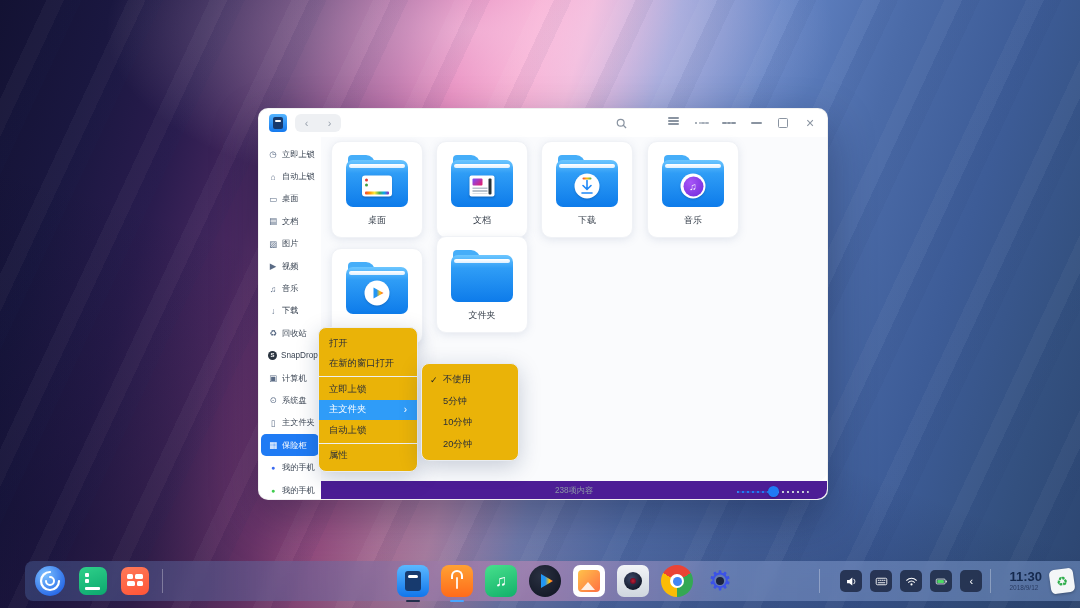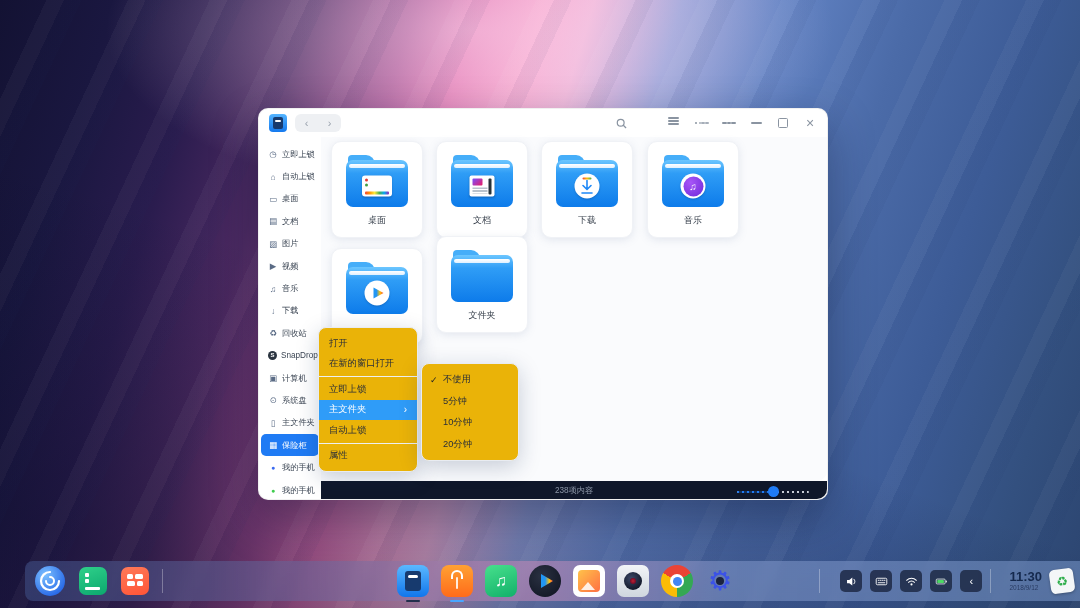--- a/index.html
+++ b/index.html
@@ -67,21 +67,21 @@
   .emb-doc::before{content:"";position:absolute;left:2.5px;top:2.5px;width:10px;height:7px;border-radius:1px;background:linear-gradient(135deg,#7c4dff,#e91e63);}
   .emb-doc::after{content:"";position:absolute;left:2.5px;right:7px;top:12px;height:6px;
     background:repeating-linear-gradient(180deg,#b9c2cc 0 1.2px,transparent 1.2px 3px);}
   .emb-doc .pen{position:absolute;right:3.5px;top:2.5px;width:2.2px;height:16px;border-radius:1px;background:#263238;}
   .emb-circle{width:25px;height:25px;border-radius:50%;background:#fff;position:relative;box-shadow:0 1px 2px rgba(0,40,90,.25);}
   .emb-dl::before{content:"";position:absolute;top:3.5px;left:8px;width:9px;height:2px;border-radius:1px;
     background:linear-gradient(90deg,#f44336,#ffc107,#4caf50);}
   .emb-music::before{content:"";position:absolute;inset:2.5px;border-radius:50%;background:radial-gradient(circle at 35% 30%,#a855f7,#6d28d9);}
   .emb-music::after{content:"♫";position:absolute;inset:0;display:flex;align-items:center;justify-content:center;color:#fff;font-size:10px;}
   
-  .statusbar{position:absolute;left:62px;right:0;bottom:0;height:18px;background:#0f172a;border-radius:0 0 10px 0;
+  .statusbar{position:absolute;left:62px;right:0;bottom:0;height:18px;background:#4c1d95;border-radius:0 0 10px 0;
     display:flex;align-items:center;justify-content:center;}
   .count{font-size:8.2px;color:#8b95a6;}
   .slider{position:absolute;right:18px;top:5px;width:72px;height:11px;}
   .slider .track{position:absolute;left:0;right:0;top:4.5px;height:2px;border-radius:1px;
     background:repeating-linear-gradient(90deg,#c9cfd8 0 2px,transparent 2px 5px);}
   .slider .fill{position:absolute;left:0;width:50%;top:4.5px;height:2px;border-radius:1px;
     background:repeating-linear-gradient(90deg,#1f7bf4 0 2px,rgba(31,123,244,.25) 2px 5px);}
   .slider .handle{position:absolute;left:calc(50% - 5.5px);top:0;width:11px;height:11px;border-radius:50%;background:#1f7bf4;box-shadow:0 1px 2px rgba(0,0,0,.25);}
   
   .menu{position:absolute;background:#eab308;border-radius:8px;box-shadow:0 6px 22px rgba(20,40,80,.22);

